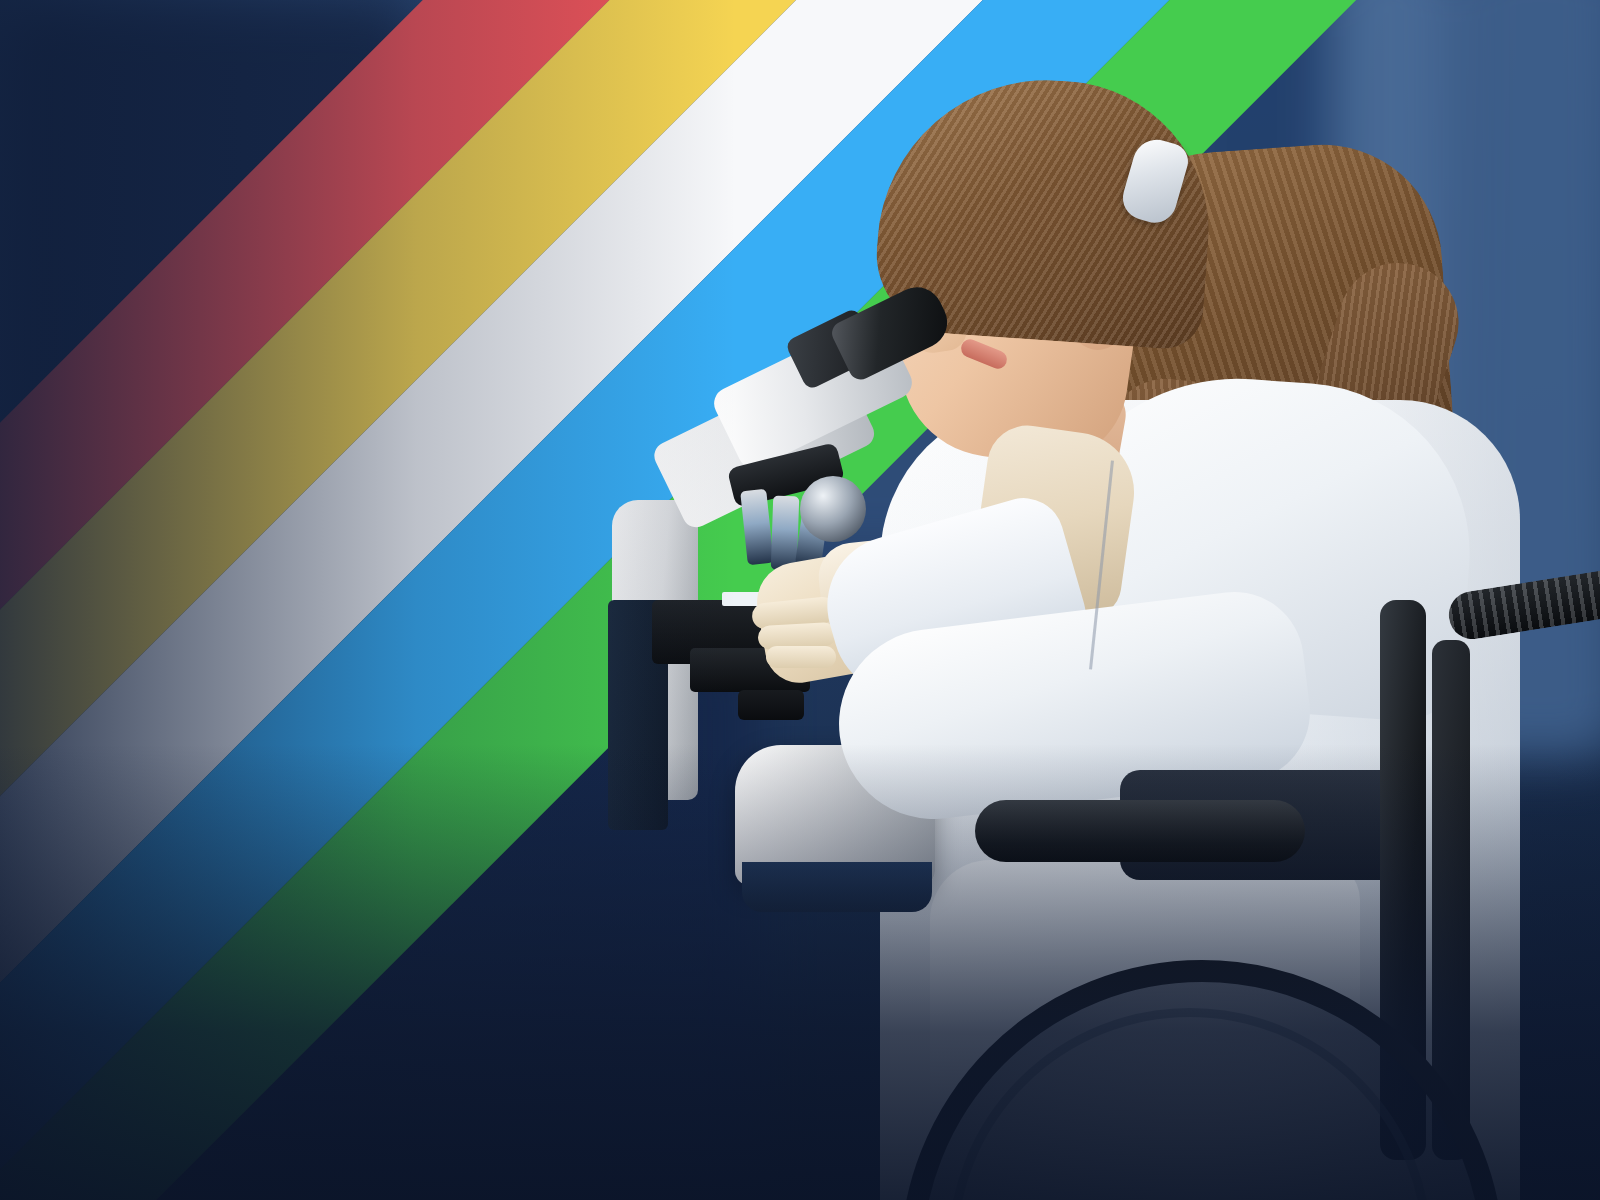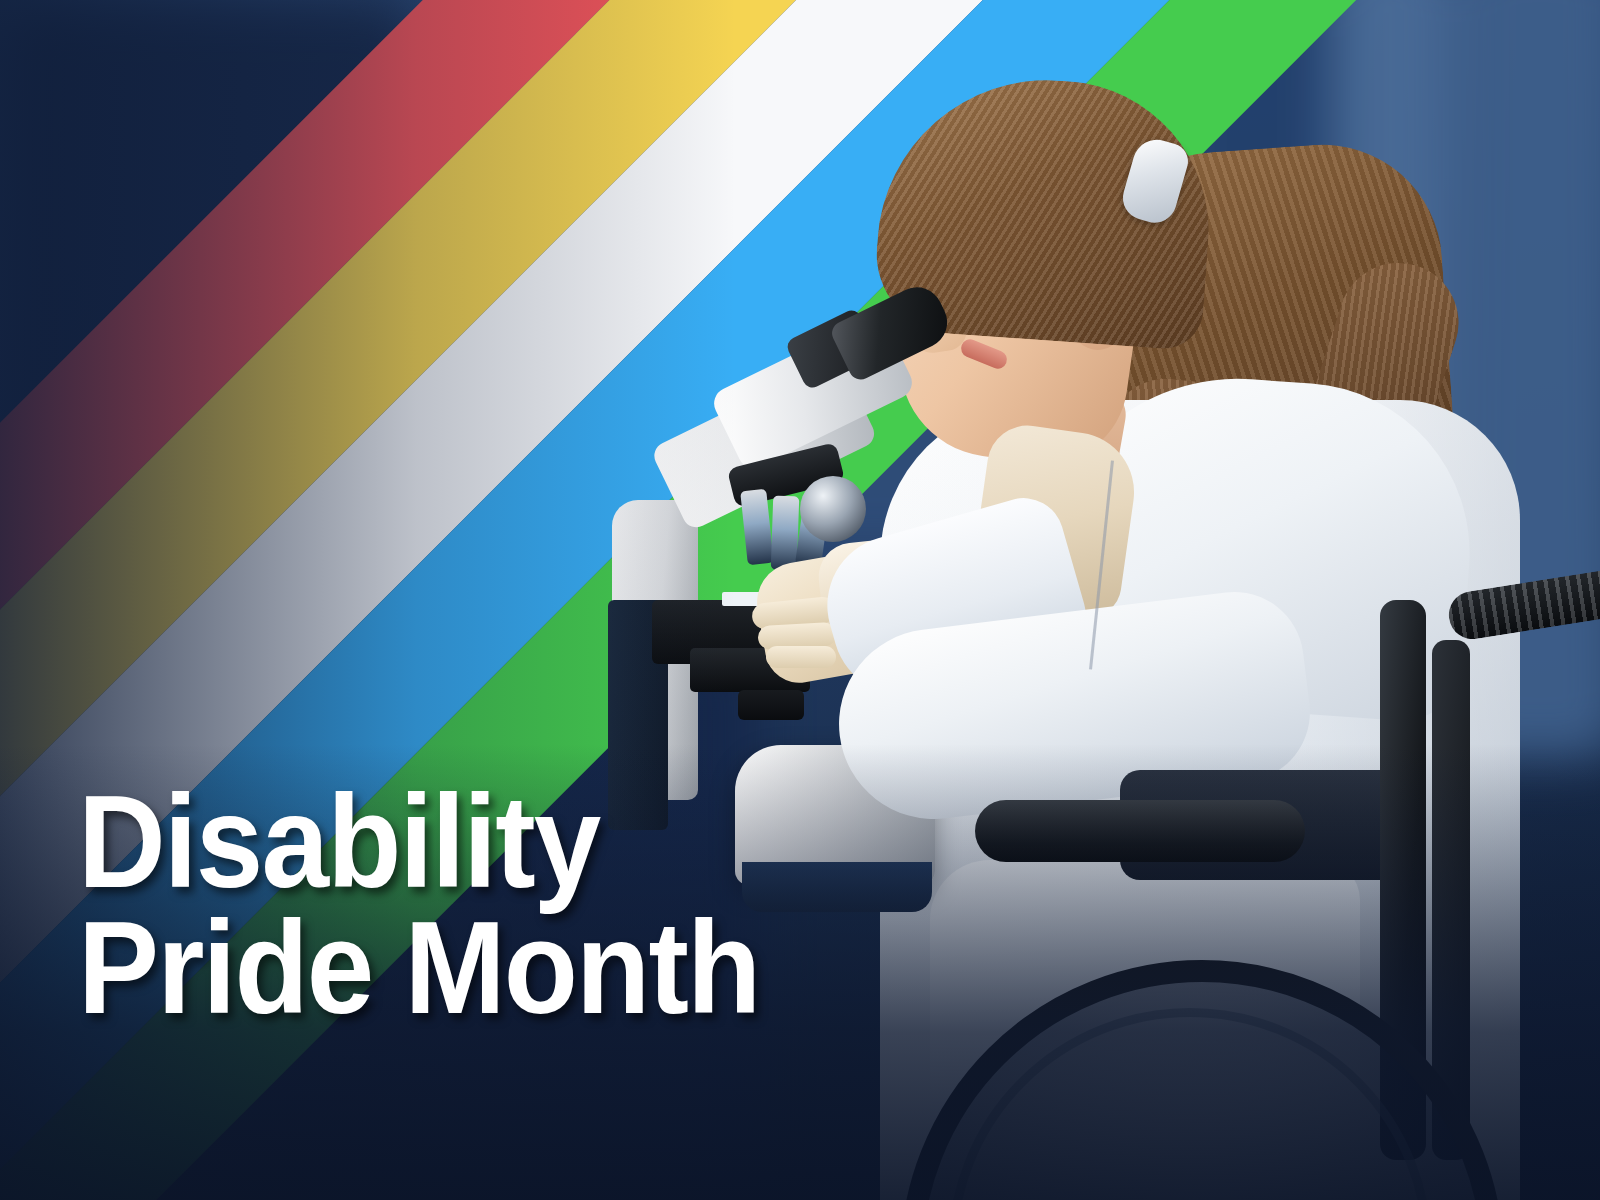--- a/index.html
+++ b/index.html
@@ -418,18 +418,14 @@
     <div class="wc-armrest"></div>
     <div class="wc-backpost"></div>
     <div class="wc-backpost2"></div>
     <div class="wc-handle"></div>
     <div class="wc-wheel"></div>
     <div class="wc-wheel-in"></div>
   </div>
 
   <div class="vignette"></div>
 
-  <div class="title-block">
-    <div class="title-line">Disability</div>
-    <div class="title-line">Pride Month</div>
-  </div>
 
 </div>
 
 </body></html>

